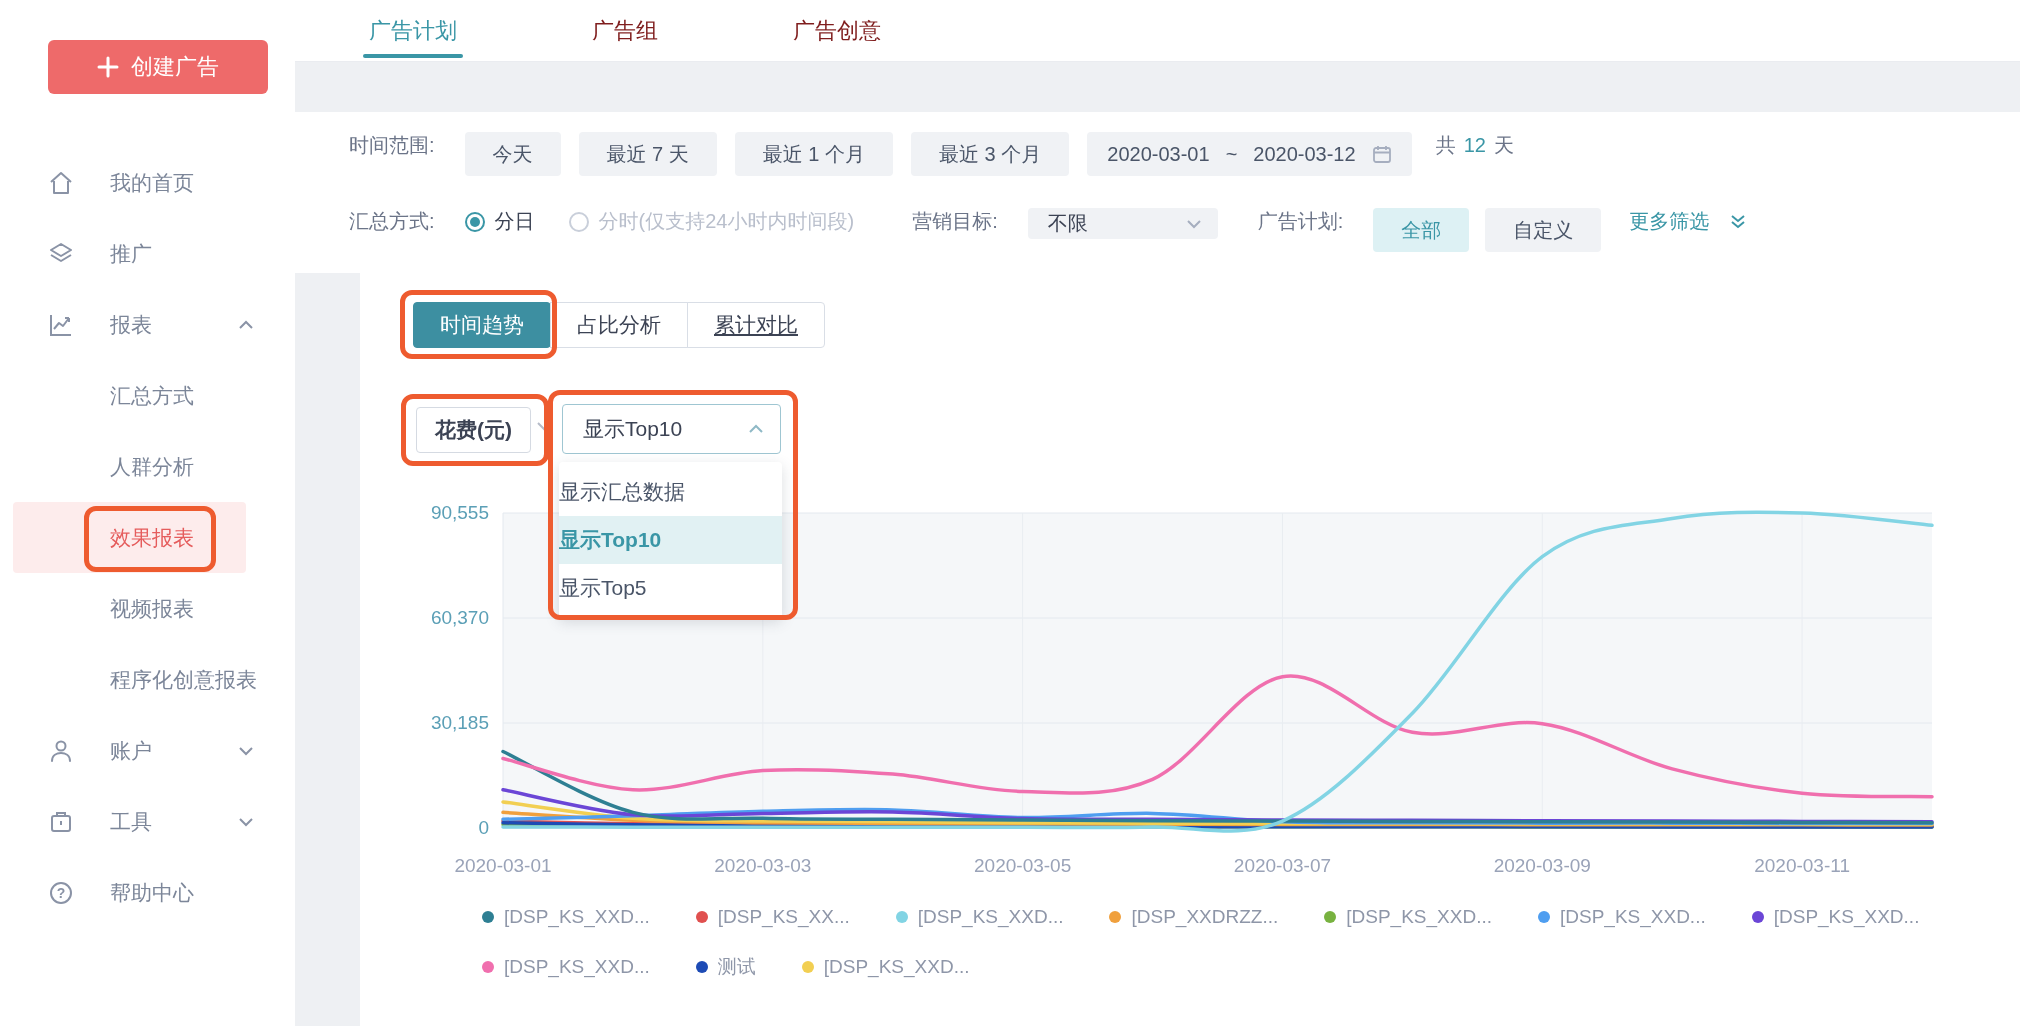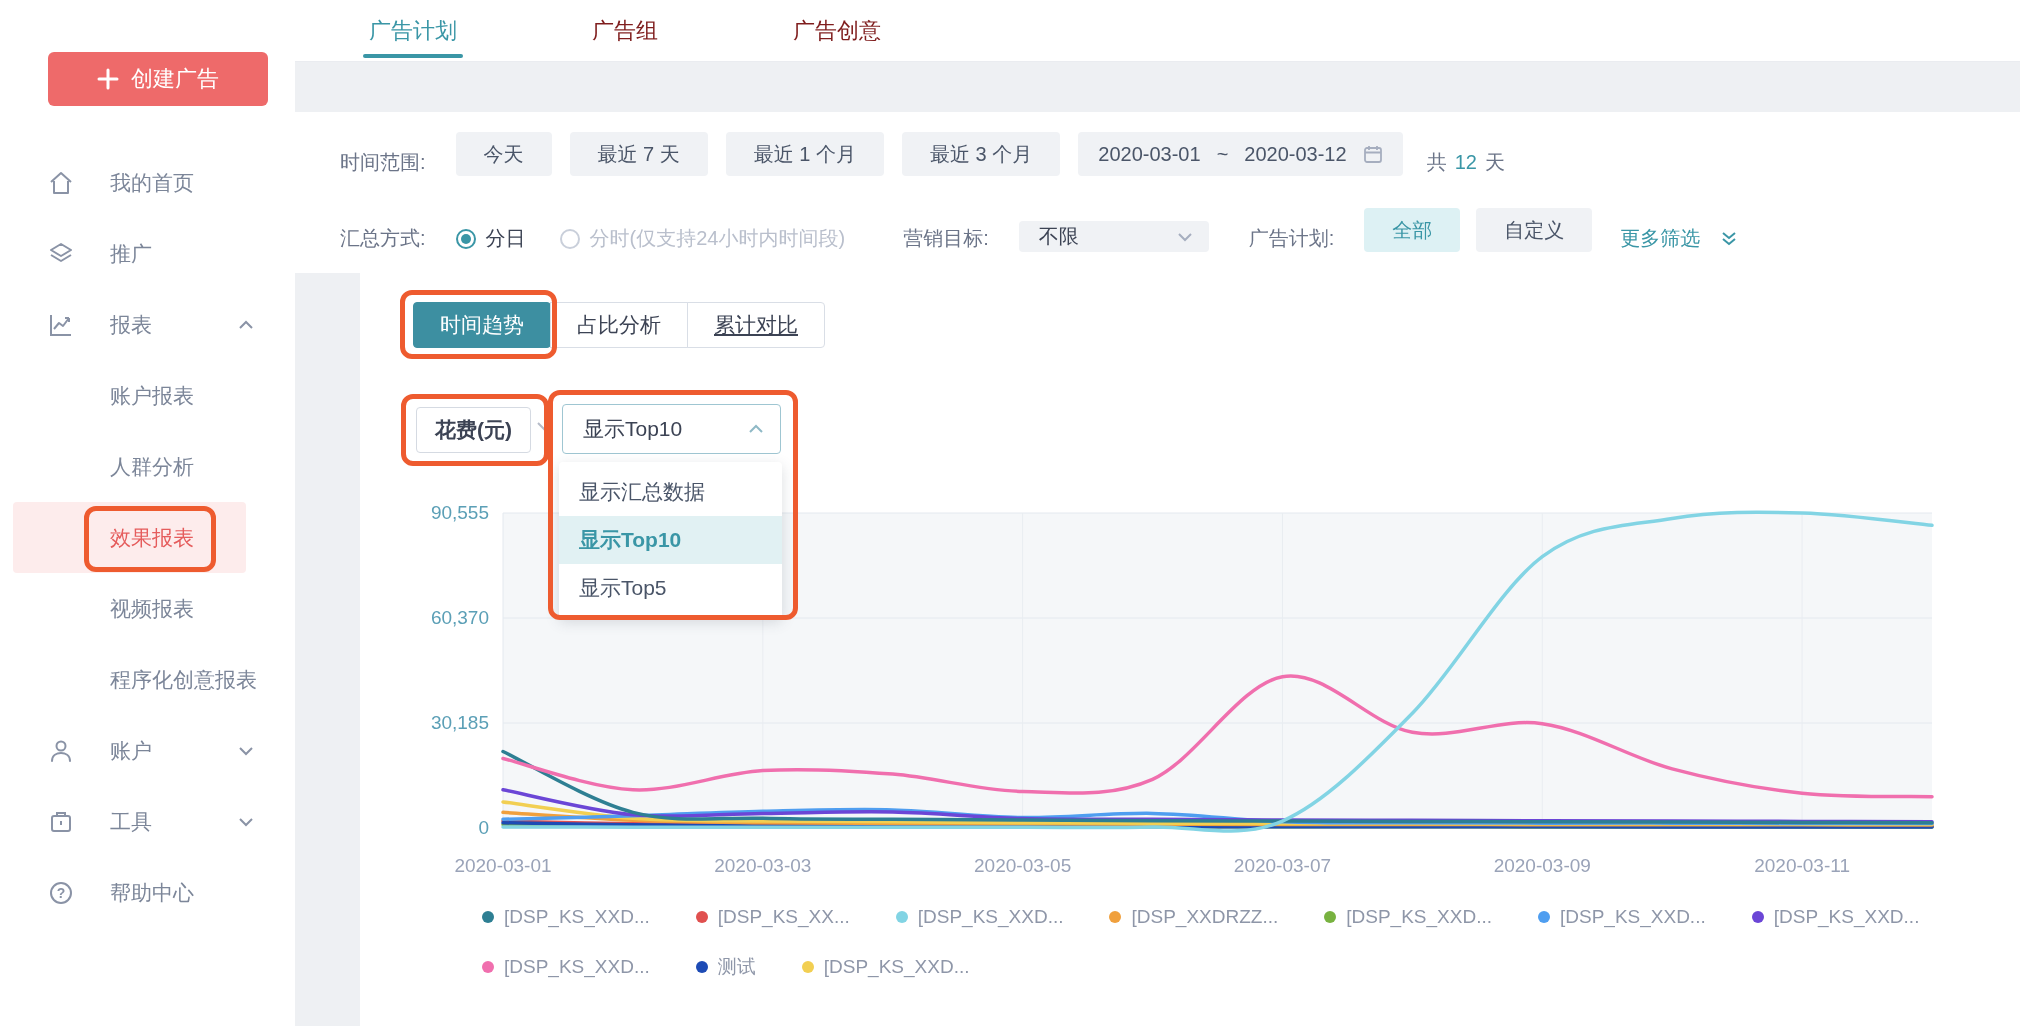--- a/index.html
+++ b/index.html
@@ -5,21 +5,21 @@
   * { margin:0; padding:0; box-sizing:border-box; }
   html,body { width:2020px; height:1026px; overflow:hidden; background:#fff;
     font-family:"Liberation Sans","DejaVu Sans",sans-serif; }
   #app { position:relative; width:2020px; height:1026px; background:#fff; }
 
   
   .content-bg { position:absolute; left:295px; top:0; width:1725px; height:1026px; background:#eef0f3; }
 
   
   .sidebar { position:absolute; left:0; top:0; width:295px; height:1026px; background:#fff; z-index:2; }
-  .create-btn { position:absolute; left:48px; top:52px; width:220px; height:54px;
+  .create-btn { position:absolute; left:48px; top:40px; width:220px; height:54px;
     background:#ee6a6a; color:#fff; border:none; border-radius:6px; font-size:22px;
     display:flex; align-items:center; justify-content:center; gap:12px; cursor:pointer; }
   .create-btn svg { display:block; }
   .side-nav { position:absolute; left:0; top:147px; width:295px; }
   .side-row { position:relative; height:71px; display:flex; align-items:center; cursor:pointer; }
   .side-row .s-icon { position:absolute; left:48px; width:26px; height:26px; }
   .side-row .s-label { position:absolute; left:110px; font-size:21px; color:#7c8699; }
   .side-row .s-chev { position:absolute; right:40px; width:18px; height:18px; }
   .side-row.active-row { background:#fdecec; width:233px; margin-left:13px; border-radius:4px; }
   .side-row.active-row .s-label { color:#e55c5c; left:97px; }
@@ -27,21 +27,21 @@
   
   .tabbar { position:absolute; left:295px; top:0; width:1725px; height:62px; background:#fff;
     border-bottom:1px solid #eaecf0; display:flex; align-items:center; padding-left:74px; gap:135px; z-index:3; }
   .tab { position:relative; font-size:22px; color:#7f1d1d; height:62px; display:flex; align-items:center; cursor:pointer; }
   .tab.active { color:#3a96a6; }
   .tab.active::after { content:""; position:absolute; left:-6px; right:-6px; bottom:4px; height:4px;
     background:#3a96a6; border-radius:2px; }
 
   
   .filter-card { position:absolute; left:295px; top:112px; width:1725px; height:161px; background:#fff; z-index:3; }
-  .f-row { position:absolute; left:45px; display:flex; align-items:flex-end; }
+  .f-row { position:absolute; left:54px; display:flex; align-items:flex-start; }
   .f-row1 { top:20px; height:44px; }
   .f-row2 { top:96px; height:44px; }
   .f-label { font-size:20px; color:#6b7488; margin-right:30px; }
   .chip { height:44px; background:#f0f2f5; border:none; border-radius:4px; color:#4a5568;
     font-size:20px; padding:0 28px; margin-right:18px; cursor:pointer; display:flex; align-items:center; }
   .date-box { height:44px; background:#f0f2f5; border-radius:4px; display:flex; align-items:center;
     gap:16px; padding:0 20px; font-size:20px; color:#4a5568; margin-right:24px; cursor:pointer; }
   .total-days { font-size:20px; color:#6b7488; display:flex; gap:8px; align-items:center; }
   .total-days .num { color:#3a96a6; }
   .radio { display:flex; align-items:center; gap:10px; margin-right:34px; cursor:pointer; }
@@ -67,21 +67,21 @@
   .seg button.active { background:#3d8fa1; border-color:#3d8fa1; color:#fff; border-radius:4px; }
   .metric-box { position:absolute; left:56px; top:134px; height:46px; padding:0 18px;
     border:1px solid #d5dae2; border-radius:4px; background:#fff; display:flex; align-items:center;
     font-size:21px; font-weight:bold; color:#3c4354; cursor:pointer; }
   .metric-chev { position:absolute; left:176px; top:148px; }
   .top-select { position:absolute; left:202px; top:131px; width:219px; height:50px; background:#fff;
     border:1px solid #9fc6d2; border-radius:4px; display:flex; align-items:center; justify-content:space-between;
     padding:0 16px 0 20px; font-size:21px; color:#3c4354; cursor:pointer; z-index:6; }
   .dd-menu { position:absolute; left:199px; top:189px; width:223px; background:#fff; border-radius:4px;
     box-shadow:0 4px 14px rgba(60,70,90,.18); z-index:6; padding:6px 0; }
-  .dd-item { height:48px; display:flex; align-items:center; padding-left:20px; font-size:21px;
+  .dd-item { height:48px; display:flex; align-items:center; font-size:21px;
     color:#4a5568; cursor:pointer; }
   .dd-item.selected { background:#e1f1f3; color:#3a96a6; font-weight:bold; }
   #chart-svg { position:absolute; left:20px; top:222px; z-index:1; }
   .legend { position:absolute; left:122px; top:633px; display:flex; flex-direction:column; gap:26px; }
   .legend-row { display:flex; gap:46px; }
   .legend-item { display:flex; align-items:center; gap:10px; cursor:pointer; }
   .legend-item .dot { width:12px; height:12px; border-radius:50%; }
   .legend-item .l-text { font-size:19px; color:#8e96a8; }
 
   
@@ -119,21 +119,21 @@
             <path d="M3 3 V23 H23" fill="none" stroke="#8a93a6" stroke-width="2"></path>
             <path d="M6 17 L11 11 L15 14 L21 6" fill="none" stroke="#8a93a6" stroke-width="2" stroke-linejoin="round"></path>
             <path d="M21 6 L21 10 M21 6 L17 6" stroke="#8a93a6" stroke-width="2"></path>
           </svg>
           <span class="s-label">报表</span>
           <svg class="s-chev" viewBox="0 0 18 18">
             <polyline points="3,12 9,6 15,12" fill="none" stroke="#8a93a6" stroke-width="2"></polyline>
           </svg>
         </div>
         <div class="side-row">
-          <span class="s-label">账户报表</span>
+          <span class="s-label">汇总方式</span>
         </div>
         <div class="side-row">
           <span class="s-label">人群分析</span>
         </div>
         <div class="side-row active-row">
           <span class="s-label">效果报表</span>
         </div>
         <div class="side-row">
           <span class="s-label">视频报表</span>
         </div>

